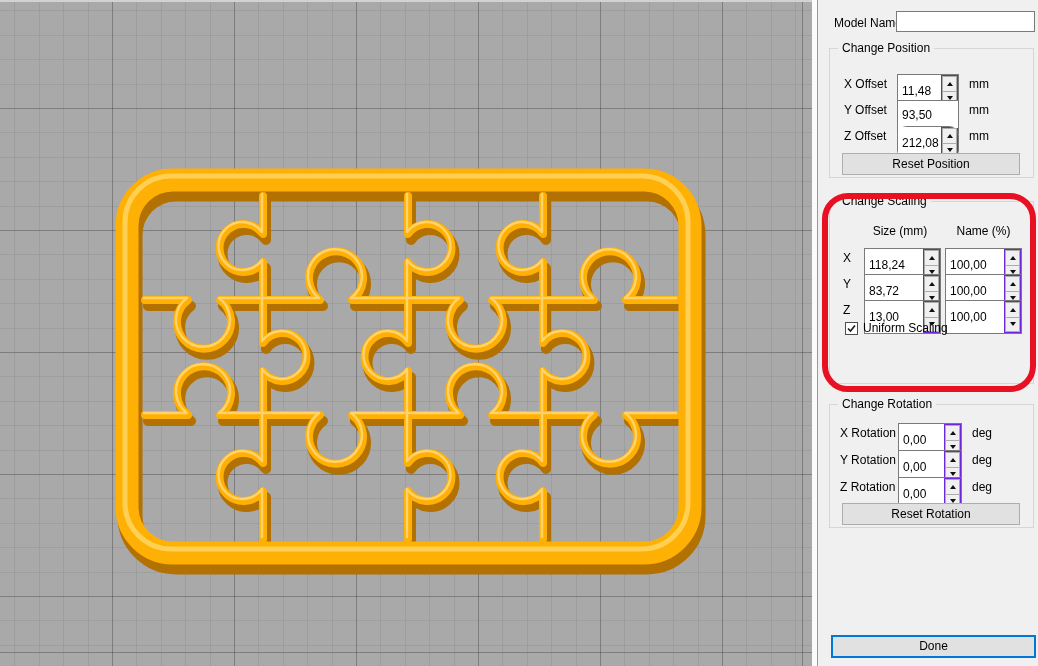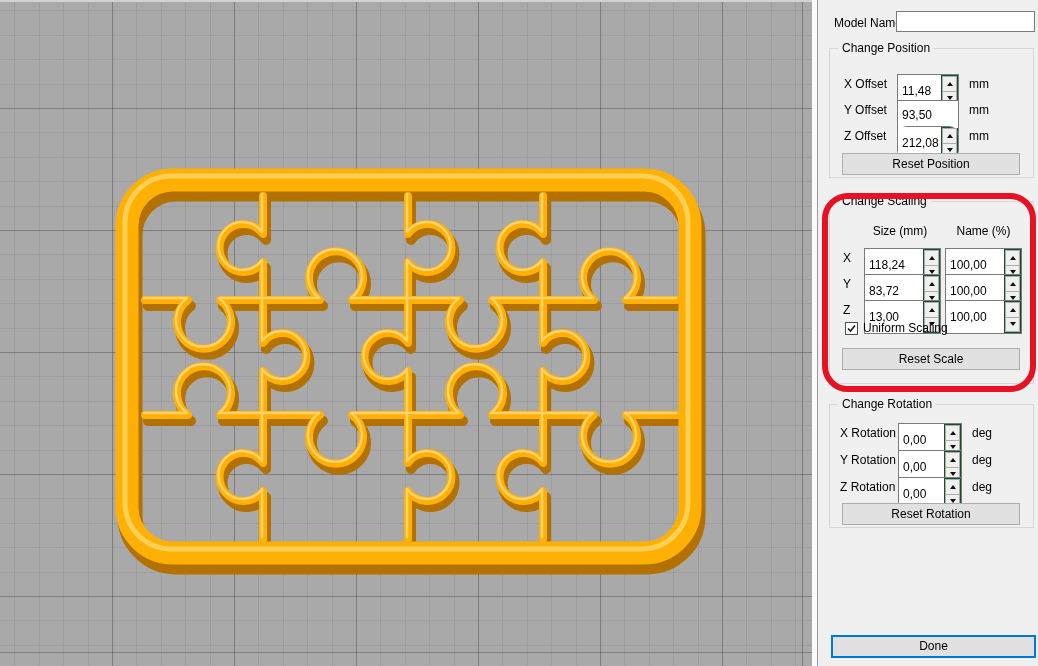--- a/index.html
+++ b/index.html
@@ -21,21 +21,21 @@
   
   .vdivider{flex:0 0 5px;background:#fbfbfb;border-right:1px solid #9a9a9a;}
 
   
   .panel{position:relative;flex:1;background:#f0f0f0;}
   .lbl{position:absolute;white-space:nowrap;}
 
   .group{position:absolute;left:11px;width:205px;border:1px solid #d6d6d6;box-sizing:border-box;}
   .gtitle{position:absolute;top:-7px;left:8px;background:#f0f0f0;padding:0 4px;line-height:13px;white-space:nowrap;}
 
-  .spinbox{position:absolute;display:flex;align-items:stretch;height:34px;background:#14532d;
+  .spinbox{position:absolute;display:flex;align-items:stretch;height:34px;background:#6d28d9;
     border:1px solid #7a7a7a;box-sizing:border-box;}
   .spinbox input{flex:1;min-width:0;border:0;outline:0;background:#fff;padding:0 0 0 4px;
     font:12px "Liberation Sans",sans-serif;color:#000;}
   .spinner{width:15px;margin:1px;display:flex;flex-direction:column;}
   .sbtn{flex:1;position:relative;background:#f0f0f0;border:1px solid #acacac;box-sizing:border-box;}
   .sbtn.down{border-top:0;}
   .sbtn::after{content:"";position:absolute;left:50%;top:50%;transform:translate(-50%,-50%);
     width:0;height:0;border-left:3px solid transparent;border-right:3px solid transparent;}
   .sbtn.up::after{border-bottom:4px solid #101010;}
   .sbtn.down::after{border-top:4px solid #101010;}
@@ -179,21 +179,20 @@
         </div>
       </div>
 
       <div class="checkbox" style="left:15px;top:120px;">
         <svg width="11" height="11" viewBox="0 0 11 11" style="display: block;">
           <polyline points="2,5.5 4.5,8 9,2.5" fill="none" stroke="#1a1a1a" stroke-width="1.6"></polyline>
         </svg>
       </div>
       <span class="lbl" style="left:33px;top:120px;line-height:13px;">Uniform Scaling</span>
 
-      <div class="btn" style="left:12px;top:146px;width:178px;">Reset Scale</div>
     </div>
 
     <div class="group" style="top:404px;height:124px;">
       <span class="gtitle">Change Rotation</span>
 
       <span class="lbl" style="left:10px;top:18px;line-height:21px;">X Rotation</span>
       <div class="spinbox" style="left:68px;top:18px;width:64px;">
         <input value="0,00" style="">
         <div class="spinner">
           <div class="sbtn up"></div>

